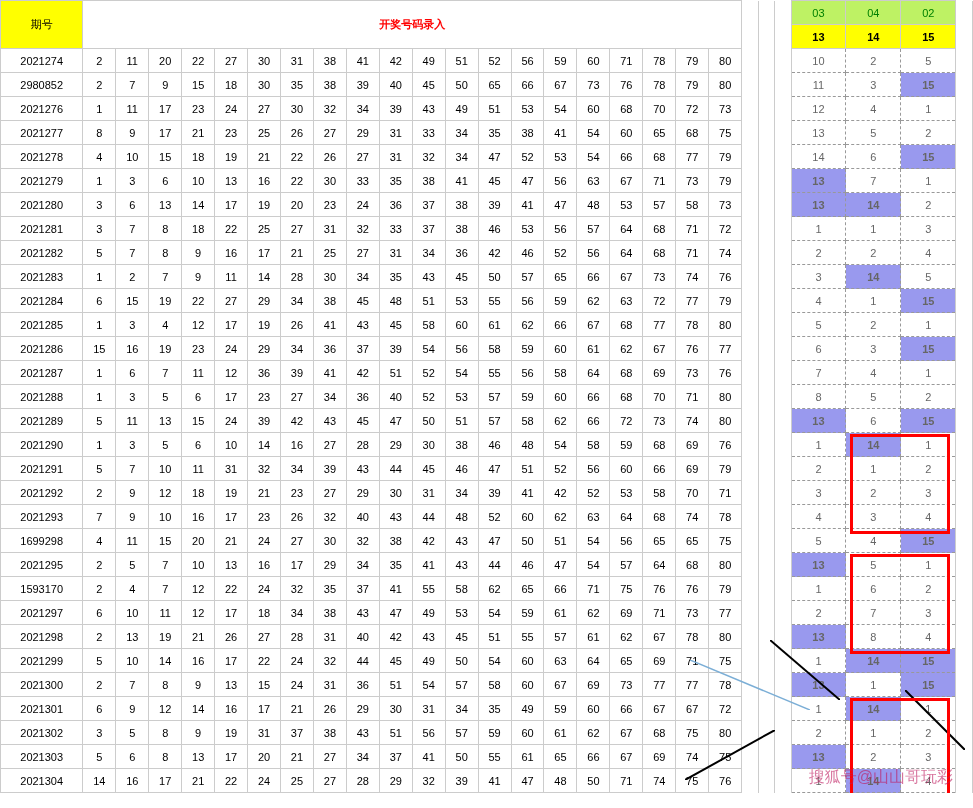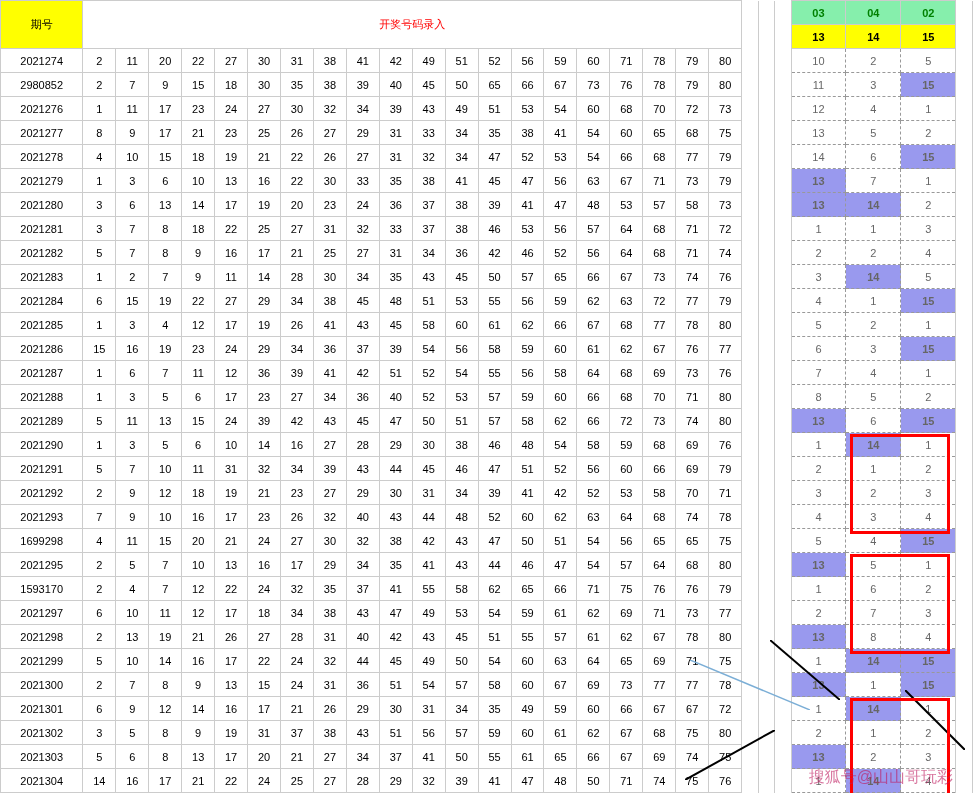--- a/index.html
+++ b/index.html
@@ -4,22 +4,22 @@
 <style>
 *{box-sizing:border-box;margin:0;padding:0}
 body{font-family:Arial,sans-serif;font-size:11px;background:#fff;width:973px;position:relative}
 .main-table{border-collapse:collapse;width:100%}
 .main-table td,.main-table th{border:1px solid #ccc;text-align:center;height:24px;padding:0;font-size:11px}
 .period-col{width:60px;font-weight:normal}
 .num-col{width:24px}
 .gap-col{width:12px;border-top:none!important;border-bottom:none!important}
 .stat-col{width:40px}
 .header-period{background:#ffff00;font-weight:normal;color:#000}
-.header-title{color:#ff0000;font-weight:normal;font-size:14px}
-.header-num{background:#86efac;font-weight:bold;color:#008000}
+.header-title{color:#ff0000;font-weight:bold;font-size:14px}
+.header-num{background:#bef264;font-weight:normal;color:#008000}
 .header-num-yellow{background:#ffff00;font-weight:bold;color:#000}
 .hl{background:#9999ee;font-weight:bold}
 .stat-cell{border:1px dashed #999!important;color:#666}
 .red-box{position:absolute;border:3px solid #ff0000;pointer-events:none;z-index:10}
 .diag{position:absolute;pointer-events:none;z-index:5}
 .watermark{position:absolute;right:20px;bottom:5px;color:#be185d;font-size:16px;opacity:0.6;z-index:20}
 </style>
 </head>
 <body>
 

